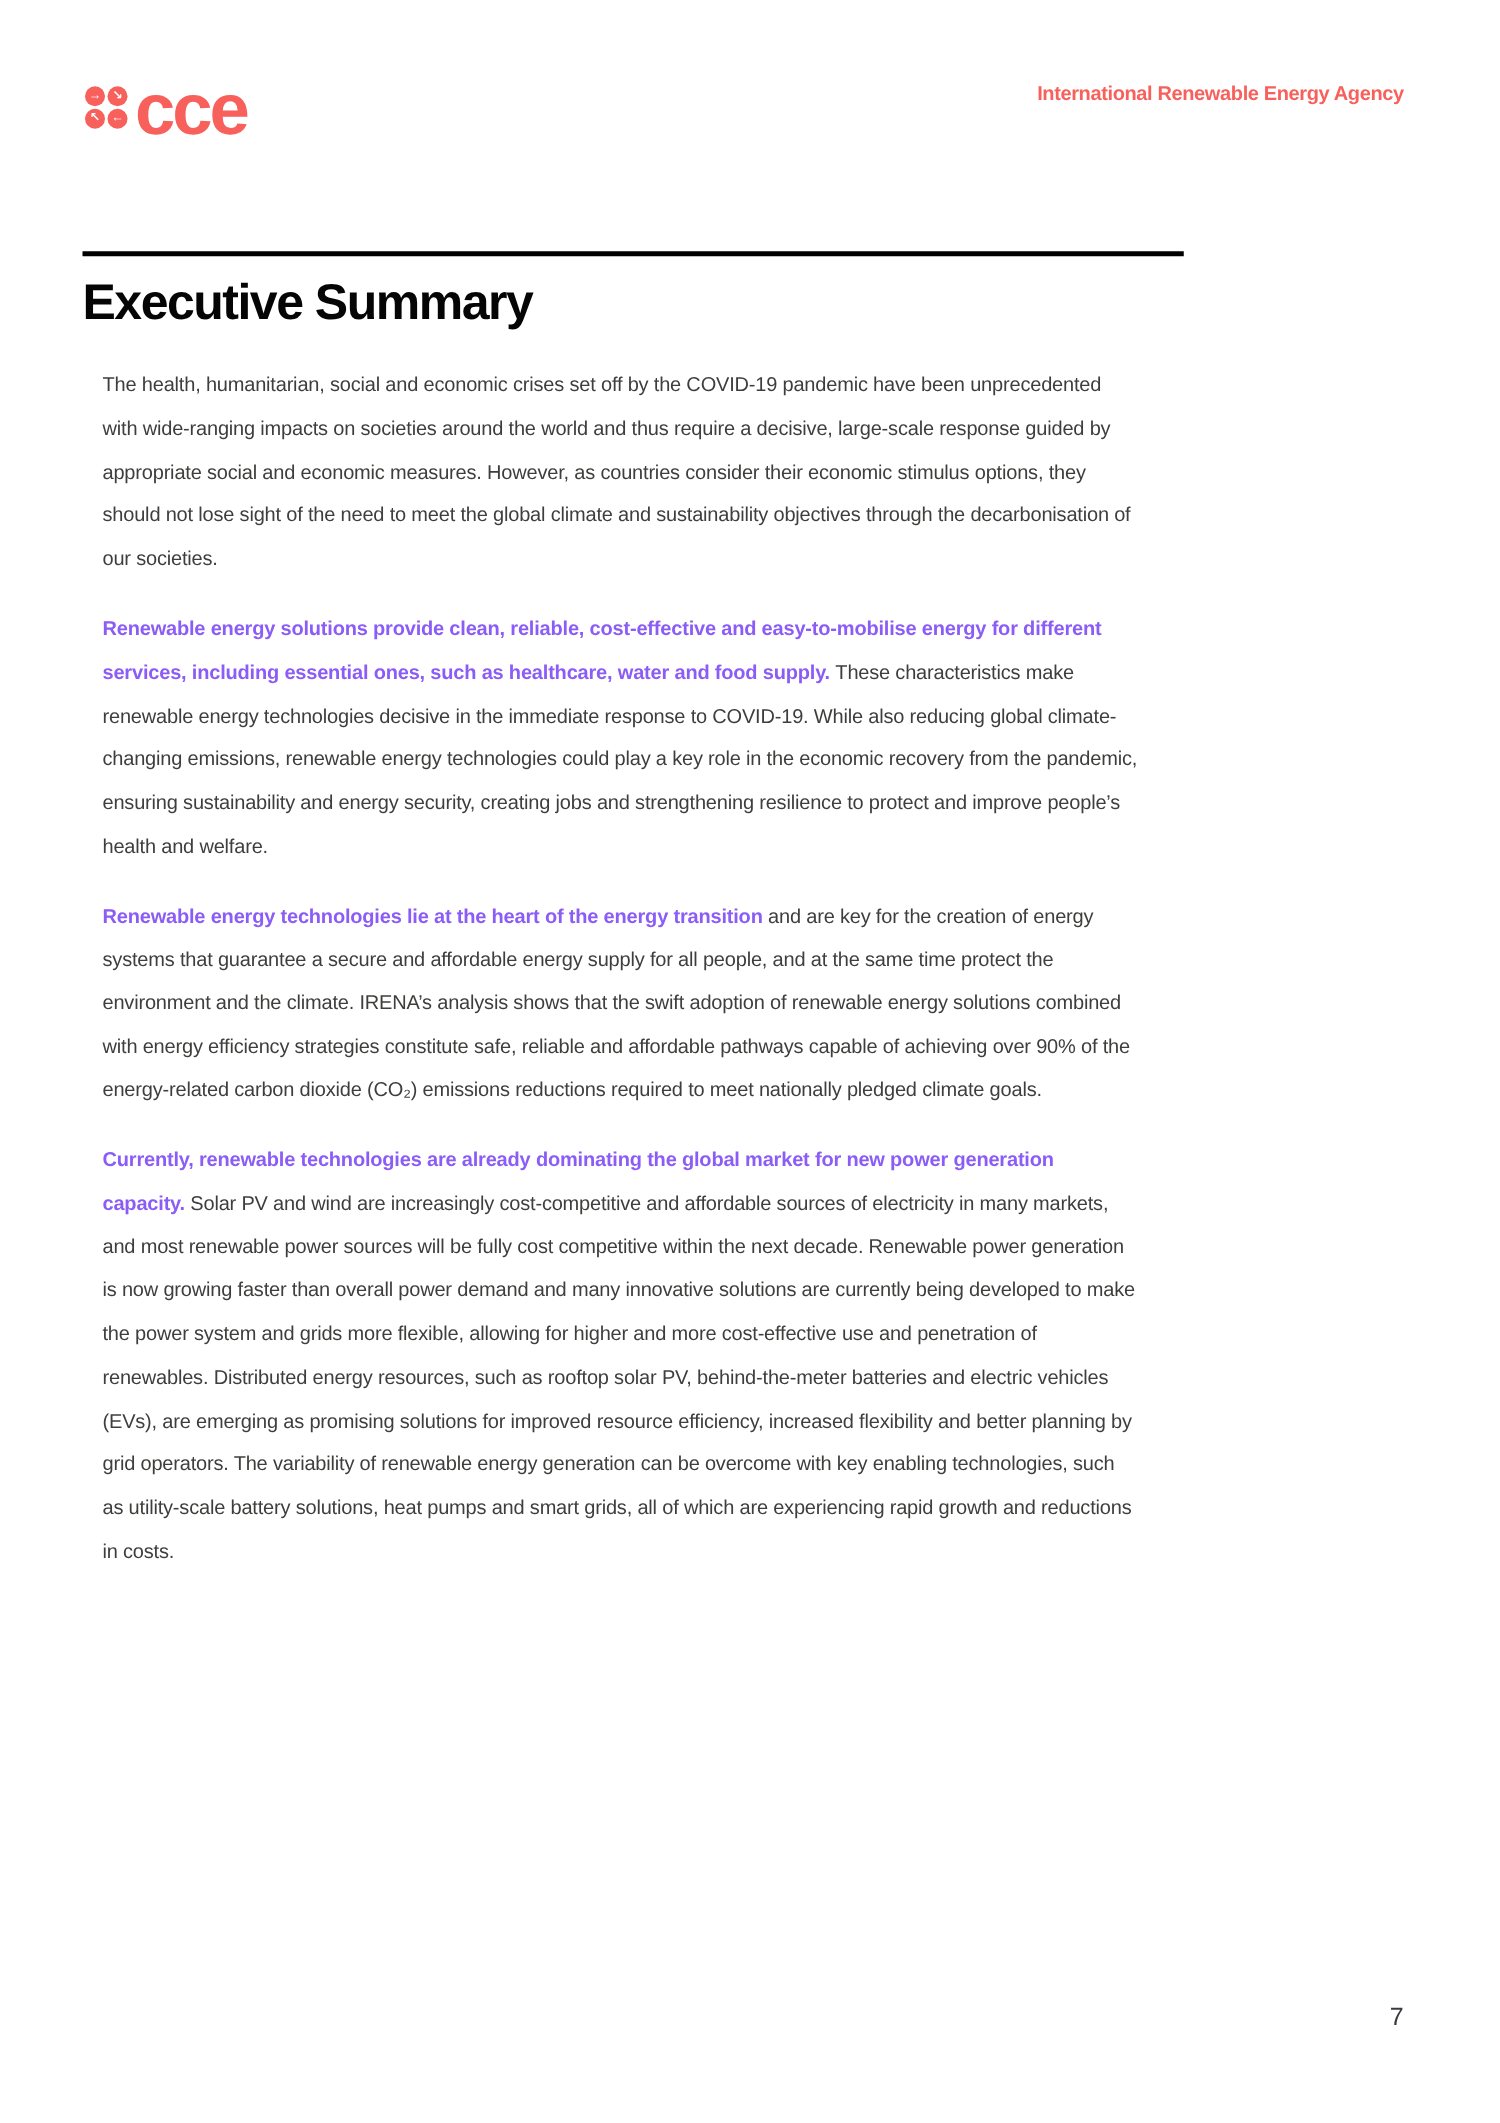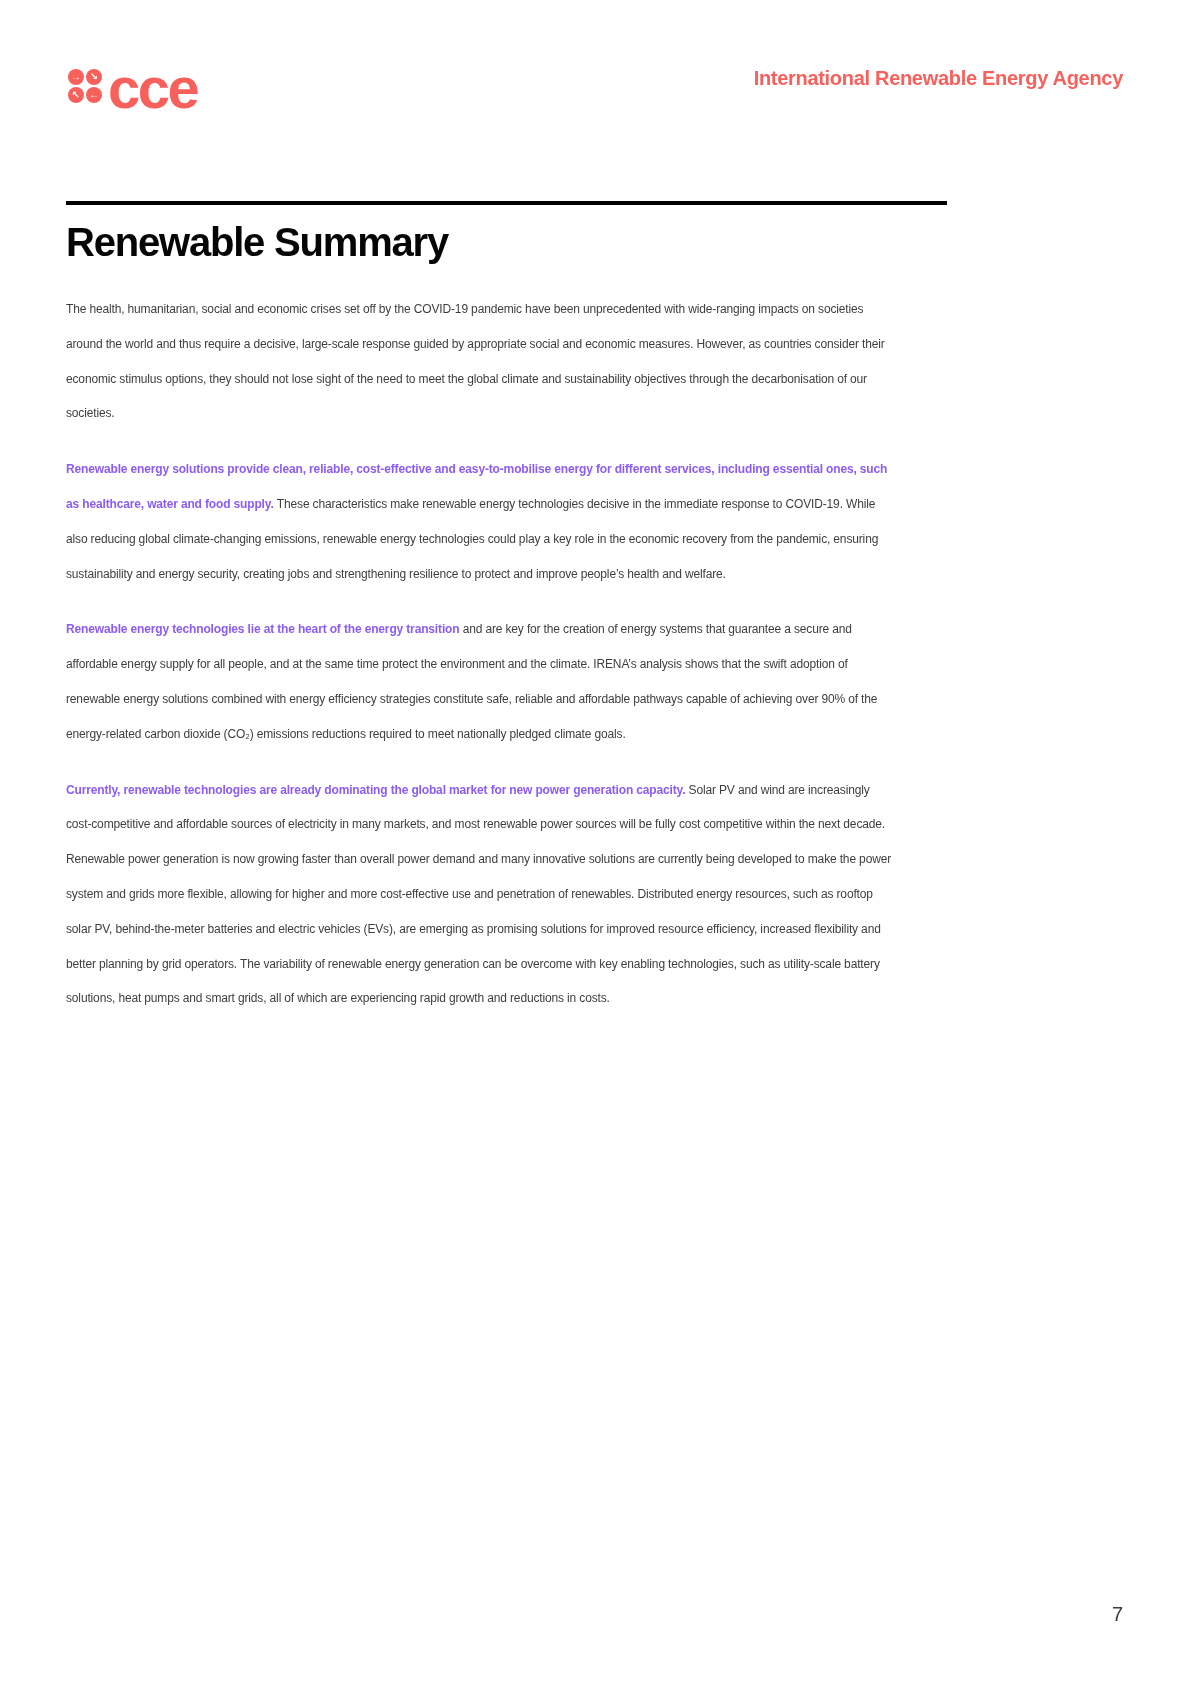--- a/index.html
+++ b/index.html
@@ -51,21 +51,21 @@
     font-weight: bold;
     color: #F8605C;
     letter-spacing: -2.5px;
     line-height: 0.75;
     margin-left: 2px;
   }
   .agency {
     position: absolute;
     top: 67px;
     right: 77px;
-    font-size: 20px;
+    font-size: 16px;
     font-weight: bold;
     color: #F8605C;
     letter-spacing: -0.3px;
     white-space: nowrap;
     margin-left: 32px;
   }
 
   
   .content {
     position: absolute;
@@ -81,25 +81,26 @@
   h1.title {
     margin-top: 15px;
     margin-bottom: 27px;
     font-size: 40px;
     font-weight: bold;
     color: #050505;
     letter-spacing: -1.2px;
   }
   p.para {
     width: 828px;
-    font-size: 12px;
+    font-size: 16px;
     line-height: 34.8px;
     color: #3E3E3D;
     letter-spacing: -0.15px;
     margin-bottom: 21px;
+    margin-left: 16px;
   }
   p.para .lead {
     font-weight: bold;
     color: #8b5cf6;
   }
 
   
   .page-number {
     position: absolute;
     top: 1603px;
@@ -121,21 +122,21 @@
       <div class="logo-circle">←</div>
     </div>
     <div class="logo-text">cce</div>
   </div>
 
   <div class="agency">International Renewable Energy Agency</div>
 
   <div class="content">
     <div class="rule"></div>
 
-    <h1 class="title">Renewable Summary</h1>
+    <h1 class="title">Executive Summary</h1>
 
     <p class="para"><span class="body-text">The health, humanitarian, social and economic crises set off by the COVID-19 pandemic have been unprecedented with wide-ranging impacts on societies around the world and thus require a decisive, large-scale response guided by appropriate social and economic measures. However, as countries consider their economic stimulus options, they should not lose sight of the need to meet the global climate and sustainability objectives through the decarbonisation of our societies.</span></p>
 
     <p class="para"><span class="lead">Renewable energy solutions provide clean, reliable, cost-effective and easy-to-mobilise energy for different services, including essential ones, such as healthcare, water and food supply. </span><span class="body-text">These characteristics make renewable energy technologies decisive in the immediate response to COVID-19. While also reducing global climate-changing emissions, renewable energy technologies could play a key role in the economic recovery from the pandemic, ensuring sustainability and energy security, creating jobs and strengthening resilience to protect and improve people’s health and welfare.</span></p>
 
     <p class="para"><span class="lead">Renewable energy technologies lie at the heart of the energy transition </span><span class="body-text">and are key for the creation of energy systems that guarantee a secure and affordable energy supply for all people, and at the same time protect the environment and the climate. IRENA’s analysis shows that the swift adoption of renewable energy solutions combined with energy efficiency strategies constitute safe, reliable and affordable pathways capable of achieving over 90% of the energy-related carbon dioxide (CO₂) emissions reductions required to meet nationally pledged climate goals.</span></p>
 
     <p class="para"><span class="lead">Currently, renewable technologies are already dominating the global market for new power generation capacity. </span><span class="body-text">Solar PV and wind are increasingly cost-competitive and affordable sources of electricity in many markets, and most renewable power sources will be fully cost competitive within the next decade. Renewable power generation is now growing faster than overall power demand and many innovative solutions are currently being developed to make the power system and grids more flexible, allowing for higher and more cost-effective use and penetration of renewables. Distributed energy resources, such as rooftop solar PV, behind-the-meter batteries and electric vehicles (EVs), are emerging as promising solutions for improved resource efficiency, increased flexibility and better planning by grid operators. The variability of renewable energy generation can be overcome with key enabling technologies, such as utility-scale battery solutions, heat pumps and smart grids, all of which are experiencing rapid growth and reductions in costs.</span></p>
   </div>
 

